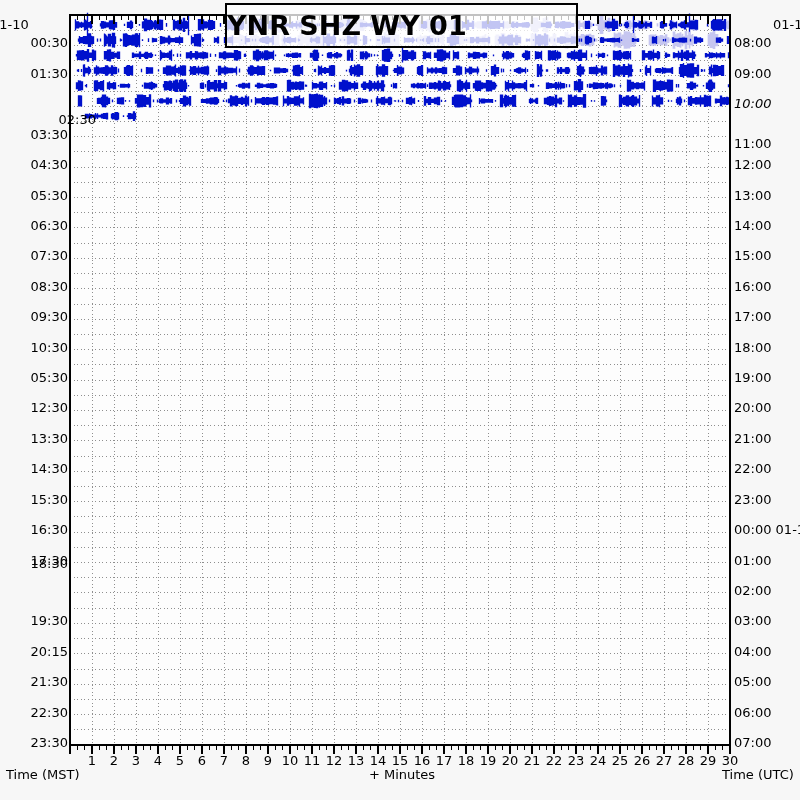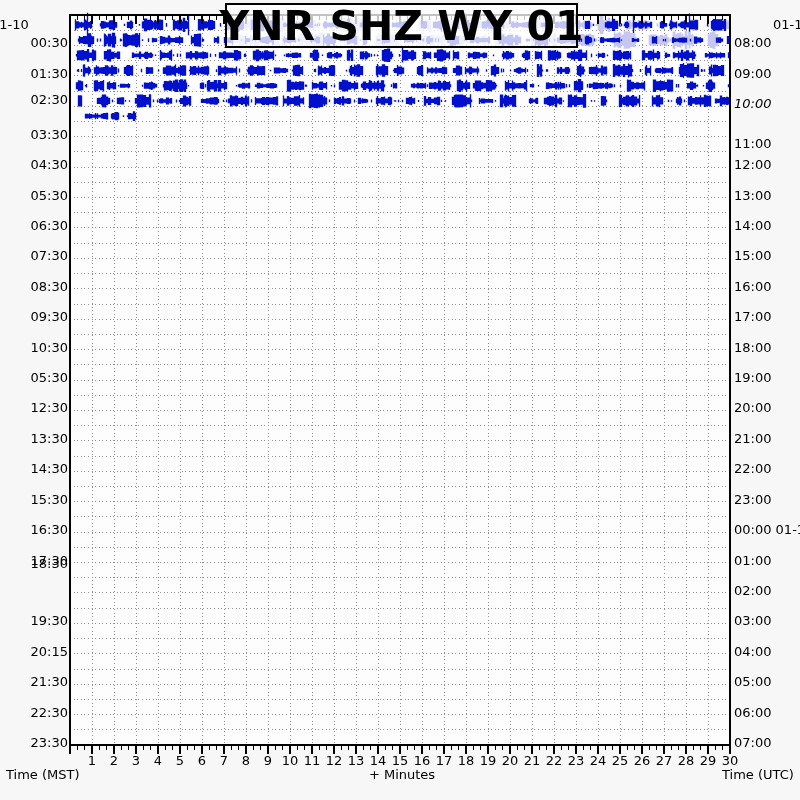--- a/index.html
+++ b/index.html
@@ -8,22 +8,22 @@
   .lbl{position:absolute;font-size:13px;line-height:16px;white-space:nowrap;}
   .mst-lbl{left:0;width:68px;text-align:right;}
   .utc-lbl{left:734px;text-align:left;}
   .min-lbl{width:30px;text-align:center;top:753px;}
   .cap{top:767px;}
   .date-lbl{top:17px;}
   #title-box{
     position:absolute;left:225px;top:3px;width:349px;height:41px;
     background:rgba(255,255,255,0.76);
     border:2px solid #000;
-    display:flex;align-items:center;justify-content:center;
-    font-size:41px;font-weight:bold;letter-spacing:0px;white-space:nowrap;
+    display:flex;align-items:center;justify-content:flex-start;
+    font-size:27px;font-weight:bold;letter-spacing:0px;white-space:nowrap;
   }
 </style>
 </head>
 <body>
 
 <div id="app">
 
   <svg id="plot-svg" width="800" height="800">
       <rect x="70" y="15" width="660" height="730" fill="#fdfdfd"></rect>
       <path d="M92 15V745M114 15V745M136 15V745M158 15V745M180 15V745M202 15V745M224 15V745M246 15V745M268 15V745M290 15V745M312 15V745M334 15V745M356 15V745M378 15V745M400 15V745M422 15V745M444 15V745M466 15V745M488 15V745M510 15V745M532 15V745M554 15V745M576 15V745M598 15V745M620 15V745M642 15V745M664 15V745M686 15V745M708 15V745" stroke="#8f8f8f" stroke-width="1" stroke-dasharray="1 2.6" fill="none" shape-rendering="crispEdges"></path>
@@ -41,21 +41,21 @@
       <path d="M70.00 15V24M77.33 15V20M84.67 15V20M92.00 15V24M99.33 15V20M106.67 15V20M114.00 15V24M121.33 15V20M128.67 15V20M136.00 15V24M143.33 15V20M150.67 15V20M158.00 15V24M165.33 15V20M172.67 15V20M180.00 15V24M187.33 15V20M194.67 15V20M202.00 15V24M209.33 15V20M216.67 15V20M224.00 15V24M231.33 15V20M238.67 15V20M246.00 15V24M253.33 15V20M260.67 15V20M268.00 15V24M275.33 15V20M282.67 15V20M290.00 15V24M297.33 15V20M304.67 15V20M312.00 15V24M319.33 15V20M326.67 15V20M334.00 15V24M341.33 15V20M348.67 15V20M356.00 15V24M363.33 15V20M370.67 15V20M378.00 15V24M385.33 15V20M392.67 15V20M400.00 15V24M407.33 15V20M414.67 15V20M422.00 15V24M429.33 15V20M436.67 15V20M444.00 15V24M451.33 15V20M458.67 15V20M466.00 15V24M473.33 15V20M480.67 15V20M488.00 15V24M495.33 15V20M502.67 15V20M510.00 15V24M517.33 15V20M524.67 15V20M532.00 15V24M539.33 15V20M546.67 15V20M554.00 15V24M561.33 15V20M568.67 15V20M576.00 15V24M583.33 15V20M590.67 15V20M598.00 15V24M605.33 15V20M612.67 15V20M620.00 15V24M627.33 15V20M634.67 15V20M642.00 15V24M649.33 15V20M656.67 15V20M664.00 15V24M671.33 15V20M678.67 15V20M686.00 15V24M693.33 15V20M700.67 15V20M708.00 15V24M715.33 15V20M722.67 15V20M730.00 15V24" stroke="#000000" stroke-width="1.1" fill="none" shape-rendering="crispEdges"></path>
       <path d="M70.00 745V754M77.33 745V750M84.67 745V750M92.00 745V754M99.33 745V750M106.67 745V750M114.00 745V754M121.33 745V750M128.67 745V750M136.00 745V754M143.33 745V750M150.67 745V750M158.00 745V754M165.33 745V750M172.67 745V750M180.00 745V754M187.33 745V750M194.67 745V750M202.00 745V754M209.33 745V750M216.67 745V750M224.00 745V754M231.33 745V750M238.67 745V750M246.00 745V754M253.33 745V750M260.67 745V750M268.00 745V754M275.33 745V750M282.67 745V750M290.00 745V754M297.33 745V750M304.67 745V750M312.00 745V754M319.33 745V750M326.67 745V750M334.00 745V754M341.33 745V750M348.67 745V750M356.00 745V754M363.33 745V750M370.67 745V750M378.00 745V754M385.33 745V750M392.67 745V750M400.00 745V754M407.33 745V750M414.67 745V750M422.00 745V754M429.33 745V750M436.67 745V750M444.00 745V754M451.33 745V750M458.67 745V750M466.00 745V754M473.33 745V750M480.67 745V750M488.00 745V754M495.33 745V750M502.67 745V750M510.00 745V754M517.33 745V750M524.67 745V750M532.00 745V754M539.33 745V750M546.67 745V750M554.00 745V754M561.33 745V750M568.67 745V750M576.00 745V754M583.33 745V750M590.67 745V750M598.00 745V754M605.33 745V750M612.67 745V750M620.00 745V754M627.33 745V750M634.67 745V750M642.00 745V754M649.33 745V750M656.67 745V750M664.00 745V754M671.33 745V750M678.67 745V750M686.00 745V754M693.33 745V750M700.67 745V750M708.00 745V754M715.33 745V750M722.67 745V750M730.00 745V754" stroke="#000000" stroke-width="1.1" fill="none" shape-rendering="crispEdges"></path>
     </svg>
 
   <span class="lbl date-lbl" style="left:-9px;">01-10</span>
   <span class="lbl date-lbl" style="left:773px;">01-10</span>
 
   <div id="mst-labels">
       <span class="lbl mst-lbl" style="top: 35.4167px;">00:30</span>
       <span class="lbl mst-lbl" style="top: 65.8333px;">01:30</span>
-      <span class="lbl mst-lbl" style="top: 92px;">02:30</span>
+      <span class="lbl mst-lbl" style="top: 112px; padding-left: 28px;">02:30</span>
       <span class="lbl mst-lbl" style="top: 126.667px;">03:30</span>
       <span class="lbl mst-lbl" style="top: 157.083px;">04:30</span>
       <span class="lbl mst-lbl" style="top: 187.5px;">05:30</span>
       <span class="lbl mst-lbl" style="top: 217.917px;">06:30</span>
       <span class="lbl mst-lbl" style="top: 248.333px;">07:30</span>
       <span class="lbl mst-lbl" style="top: 278.75px;">08:30</span>
       <span class="lbl mst-lbl" style="top: 309.167px; text-align: right;">09:30</span>
       <span class="lbl mst-lbl" style="top: 339.583px;">10:30</span>
       <span class="lbl mst-lbl" style="top: 370px;">05:30</span>
       <span class="lbl mst-lbl" style="top: 400.417px;">12:30</span>

